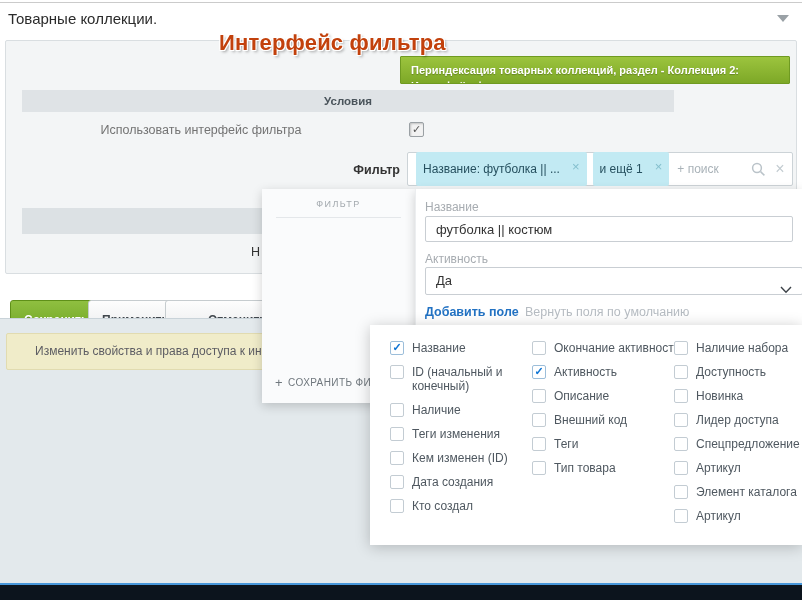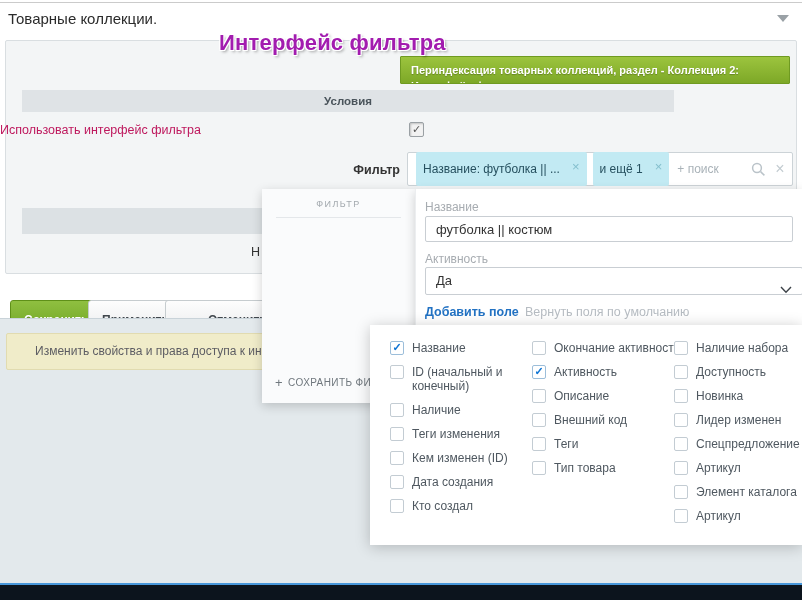--- a/index.html
+++ b/index.html
@@ -9,30 +9,30 @@
 
   
   #topline{top:2px;left:0;width:802px;height:1px;background:#cbcbcb;}
   #page-title{top:10px;left:8px;font-size:15px;color:#2b2b2b;}
   #caret{top:15px;left:777px;width:0;height:0;border-left:6px solid transparent;
          border-right:6px solid transparent;border-top:7px solid #9aa1a6;}
 
   
   #main-panel{top:40px;left:5px;width:790px;height:232px;background:#f3f5f6;
               border:1px solid #d9dee1;border-radius:2px;}
-  #pink-heading{top:30px;left:219px;font-size:22px;font-weight:bold;color:#a21caf;
+  #pink-heading{top:30px;left:219px;font-size:22px;font-weight:bold;color:#c2410c;
       text-shadow:1px 1px 0 #fff,-1px -1px 0 #fff,1px -1px 0 #fff,-1px 1px 0 #fff,2px 2px 3px rgba(0,0,0,.35);
       letter-spacing:.2px;z-index:3;}
   #green-badge{top:56px;left:400px;width:368px;height:21px;padding:5px 10px 0 10px;
       background:linear-gradient(#9cc43e,#7da827);border:1px solid #6f9a21;border-radius:1px;
       color:#ffffff;font-size:11px;font-weight:bold;line-height:16px;overflow:hidden;
       text-shadow:0 1px 1px rgba(0,0,0,.25);z-index:2;}
   #conditions-bar{top:90px;left:22px;width:652px;height:22px;background:#dfe3e6;
       text-align:center;font-size:11.5px;font-weight:bold;color:#4a545b;line-height:22px;}
-  #use-filter-label{top:123px;left:0;width:402px;text-align:left;font-size:12.5px;color:#be185d;}
+  #use-filter-label{top:123px;left:0;width:402px;text-align:center;font-size:12.5px;color:#737373;}
   #use-filter-checkbox{top:122px;left:409px;width:13px;height:13px;background:#f2f2f2;
       border:1px solid #9aa0a4;border-radius:2px;font-size:11px;line-height:12px;text-align:center;
       color:#555;box-shadow:inset 1px 1px 2px rgba(0,0,0,.2);}
   #filter-label{top:163px;left:330px;width:70px;text-align:right;font-size:12.5px;font-weight:bold;color:#333;}
   #filter-box{top:152px;left:407px;width:368px;height:32px;background:#fff;border:1px solid #ccd3d7;
       border-radius:2px;display:flex;align-items:center;padding:0 8px;gap:6px;}
   .tag{background:#c2eaf3;border-radius:2px;padding:10px 7px;font-size:12px;color:#26505f;
        display:flex;white-space:nowrap;}
   .tag .x{margin-left:12px;color:#84bfcd;font-size:13px;line-height:10px;cursor:pointer;}
   #filter-search{border:none;outline:none;background:transparent;font-size:12px;color:#333;
@@ -238,21 +238,21 @@
         <label class="fp-item">
           <span class="cb"></span>
           <span class="fp-label">Доступность</span>
         </label>
         <label class="fp-item">
           <span class="cb"></span>
           <span class="fp-label">Новинка</span>
         </label>
         <label class="fp-item">
           <span class="cb"></span>
-          <span class="fp-label">Лидер изменен</span>
+          <span class="fp-label">Лидер доступа</span>
         </label>
         <label class="fp-item">
           <span class="cb"></span>
           <span class="fp-label">Спецпредложение</span>
         </label>
         <label class="fp-item">
           <span class="cb"></span>
           <span class="fp-label">Артикул</span>
         </label>
         <label class="fp-item">

